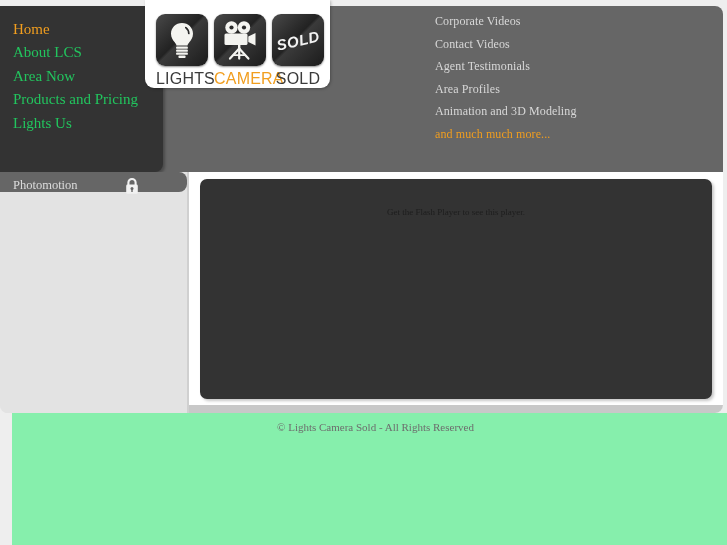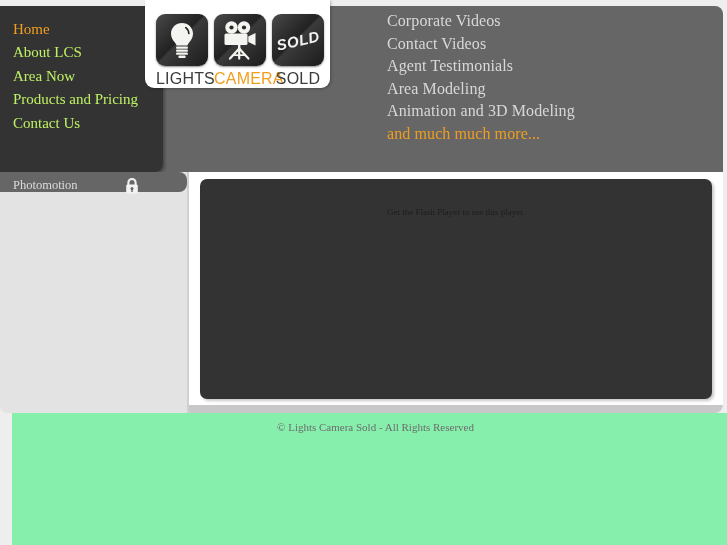--- a/index.html
+++ b/index.html
@@ -45,24 +45,25 @@
     position: absolute;
     left: 387px;
     top: 4px;
     width: 330px;
     list-style: none;
     margin: 0;
     padding: 0;
   }
   .services li {
     color: #d8d8d8;
-    font-size: 16px;
+    font-size: 12px;
     line-height: 22.5px;
     letter-spacing: 0.1px;
     white-space: nowrap;
+    margin-left: 48px;
   }
   .services li.accent {
     color: #f19e1f;
   }
 
   
   .nav-block {
     position: absolute;
     left: 0px;
     top: 6px;
@@ -74,21 +75,21 @@
     z-index: 6;
   }
   .nav-list {
     list-style: none;
     margin: 0;
     padding: 12px 0 0 13px;
   }
   .nav-list li {
     font-size: 15px;
     line-height: 23.4px;
-    color: #bef264;
+    color: #22c55e;
     white-space: nowrap;
     cursor: pointer;
   }
   .nav-list li.active {
     color: #f19e1f;
   }
 
   
   .photomotion {
     position: absolute;
@@ -270,33 +271,33 @@
 
 <div id="page">
 
   <div class="page-shell">
 
     <div class="header-band">
       <ul class="services">
         <li>Corporate Videos</li>
         <li>Contact Videos</li>
         <li>Agent Testimonials</li>
-        <li>Area Modeling</li>
+        <li>Area Profiles</li>
         <li>Animation and 3D Modeling</li>
         <li class="accent">and much much more...</li>
       </ul>
     </div>
 
     <div class="nav-block">
       <ul class="nav-list">
         <li class="active">Home</li>
         <li>About LCS</li>
         <li>Area Now</li>
         <li>Products and Pricing</li>
-        <li>Contact Us</li>
+        <li>Lights Us</li>
       </ul>
     </div>
 
     <div class="photomotion">
       <span class="pm-label">Photomotion</span>
       <span class="pm-lock">
         <svg width="16" height="18" viewBox="0 0 16 18">
           <path d="M4.4 8V5.6a3.6 3.6 0 0 1 7.2 0V8" fill="none" stroke="#f2f2f2" stroke-width="2.1"></path>
           <rect x="2.2" y="7.6" width="11.6" height="9.2" rx="1.4" fill="#f2f2f2"></rect>
           <circle cx="8" cy="11.4" r="1.5" fill="#666666"></circle>

